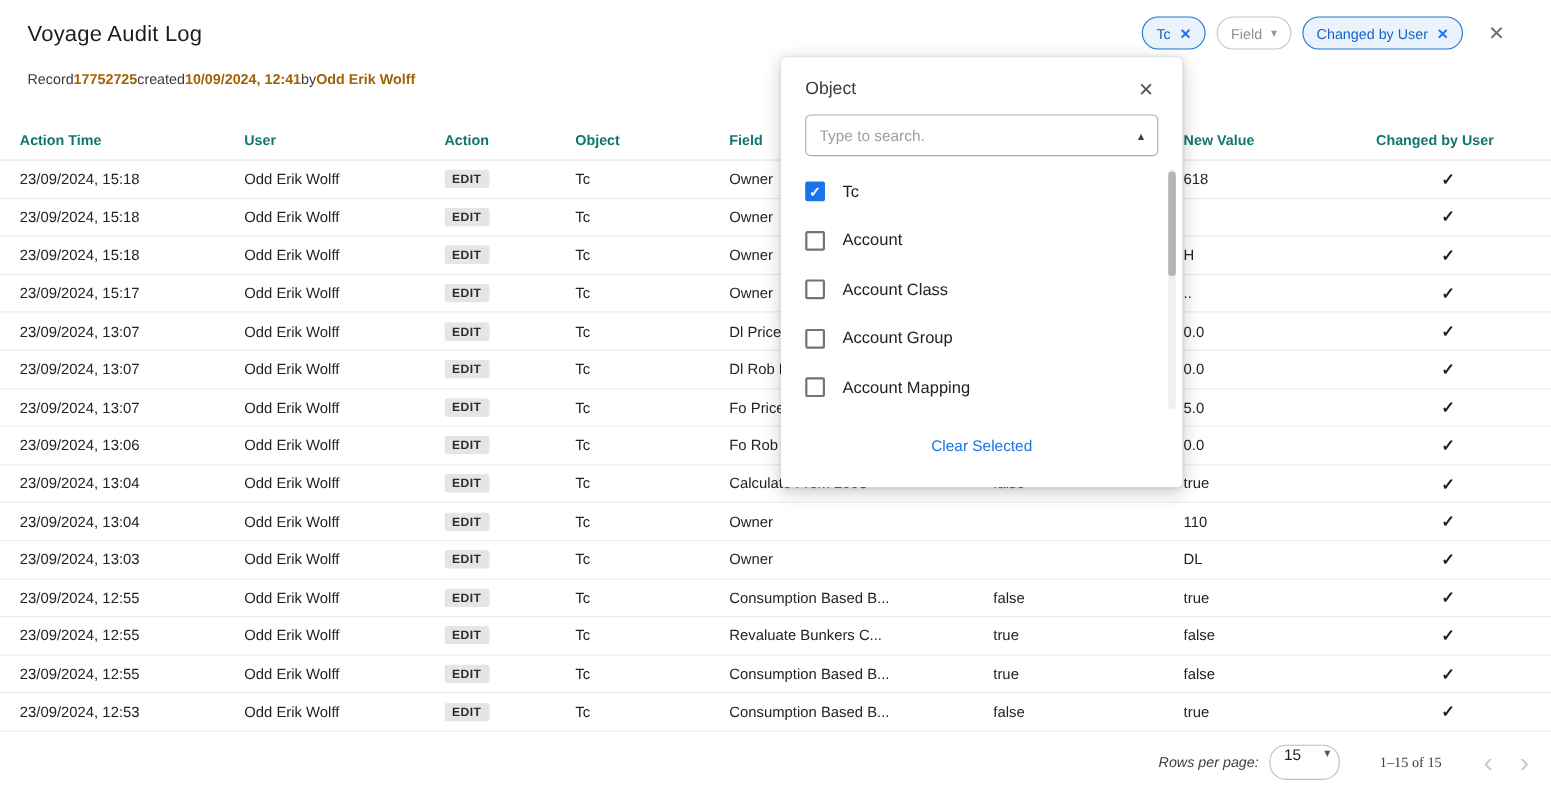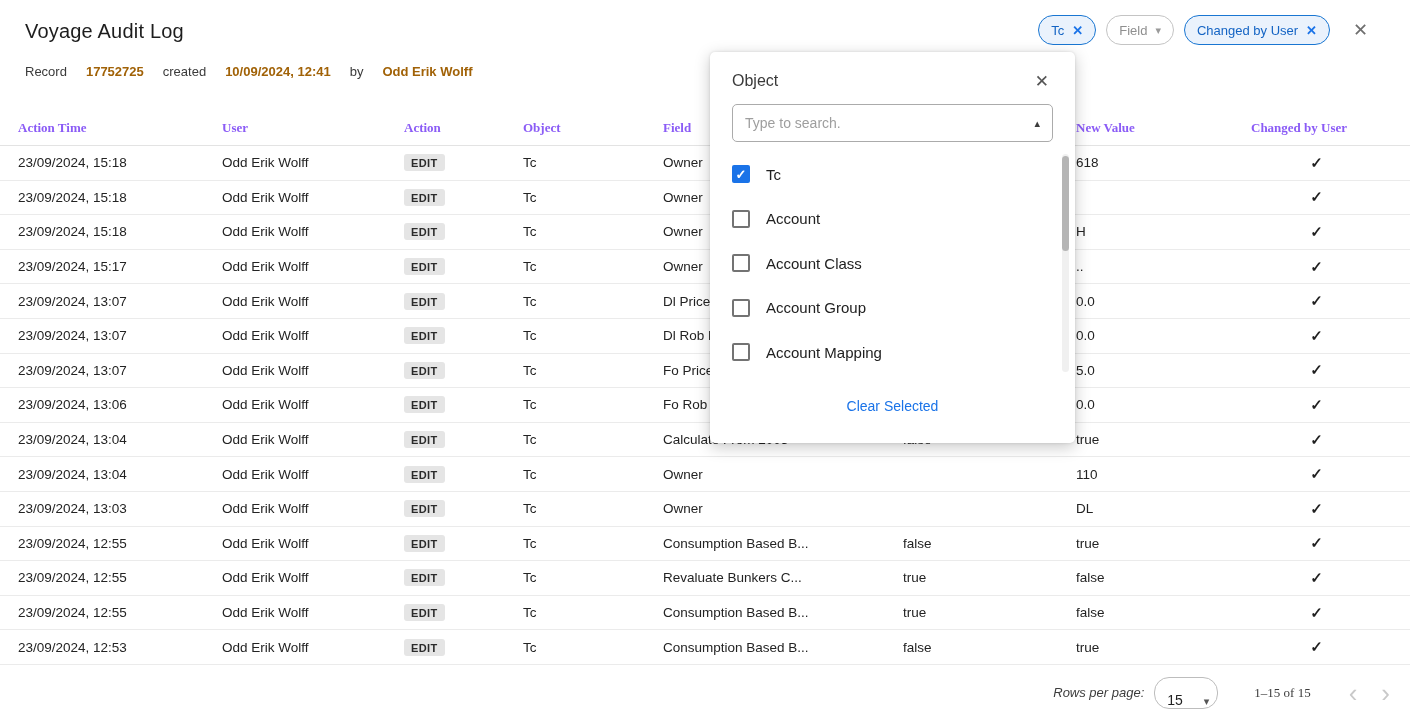--- a/index.html
+++ b/index.html
@@ -12,21 +12,21 @@
   }
   :root {
     --cols: 222px 182px 119px 140px 240px 173px 175px 1fr;
     --accent: #1a73e8;
     --chip-border: #1976d2;
   }
 
   
   .page-header { padding: 19px 25px 0 25px; }
   .title { font-size: 20px; line-height: 24px; color: #1d1d1d; letter-spacing: 0.2px; }
-  .record-line { margin-top: 21px; font-size: 13px; line-height: 16px; color: #3a3a3a; display: flex; gap: 19px; }
+  .record-line { margin-top: 21px; font-size: 13px; line-height: 16px; color: #3a3a3a; display: flex; gap: 0; }
   .record-line .b { font-weight: 700; color: #a16207; }
 
   
   .chips { position: absolute; top: 15px; right: 80px; display: flex; gap: 10px; align-items: center; z-index: 5; }
   .chip {
     height: 30px; border-radius: 16px; padding: 0 12px;
     display: inline-flex; align-items: center; gap: 8px;
     font-size: 13px; font-weight: 500; cursor: pointer; white-space: nowrap;
   }
   .chip-blue { background: #eaf2fc; border: 1px solid var(--chip-border); color: #1464c4; }
@@ -37,21 +37,21 @@
     position: absolute; top: 21px; right: 42px; font-size: 18px; color: #6f6f6f;
     cursor: pointer; z-index: 5; line-height: 18px;
   }
 
   
   .table { margin-top: 30px; }
   .thead {
     display: grid; grid-template-columns: var(--cols);
     height: 36px; align-items: center;
     border-bottom: 1px solid #e3e3e3;
-    font-weight: 700; font-size: 13px; color: #8b5cf6; font-family: Liberation Serif, serif;
+    font-weight: 700; font-size: 13px; color: #0f766e;
   }
   .tr {
     display: grid; grid-template-columns: var(--cols);
     height: 34.6px; align-items: center;
     border-bottom: 1px solid #ebebeb;
     font-size: 13.5px; color: #232323;
   }
   .th:first-child, .td:first-child { padding-left: 18px; }
   .td, .th { white-space: nowrap; overflow: hidden; }
   .badge {
@@ -96,21 +96,21 @@
   .popup-clear span { color: var(--accent); font-size: 14px; font-weight: 500; cursor: pointer; }
 
   
   .footer {
     height: 56px; display: flex; align-items: center; justify-content: flex-end;
     padding-right: 20px; font-size: 13px; color: #3c3c3c;
   }
   .rpp-label { margin-right: 10px; font-style: italic; }
   .select {
     width: 64px; height: 32px; border: 1px solid #bdbdbd; border-radius: 15px;
-    display: flex; align-items: flex-end; justify-content: space-between;
+    display: flex; align-items: flex-start; justify-content: space-between;
     padding: 0 8px 0 12px; cursor: pointer; font-size: 14px; color: #222; background: #fff;
   }
   .select .caret { font-size: 11px; color: #555; }
   .range { margin-left: 36px; font-family: Liberation Serif, serif; }
   .pager { margin-left: 38px; display: flex; gap: 24px; align-items: center; }
   .pager .chev { font-size: 26px; line-height: 26px; color: #c9c9c9; cursor: pointer; }
 </style>
 </head>
 <body>
 

